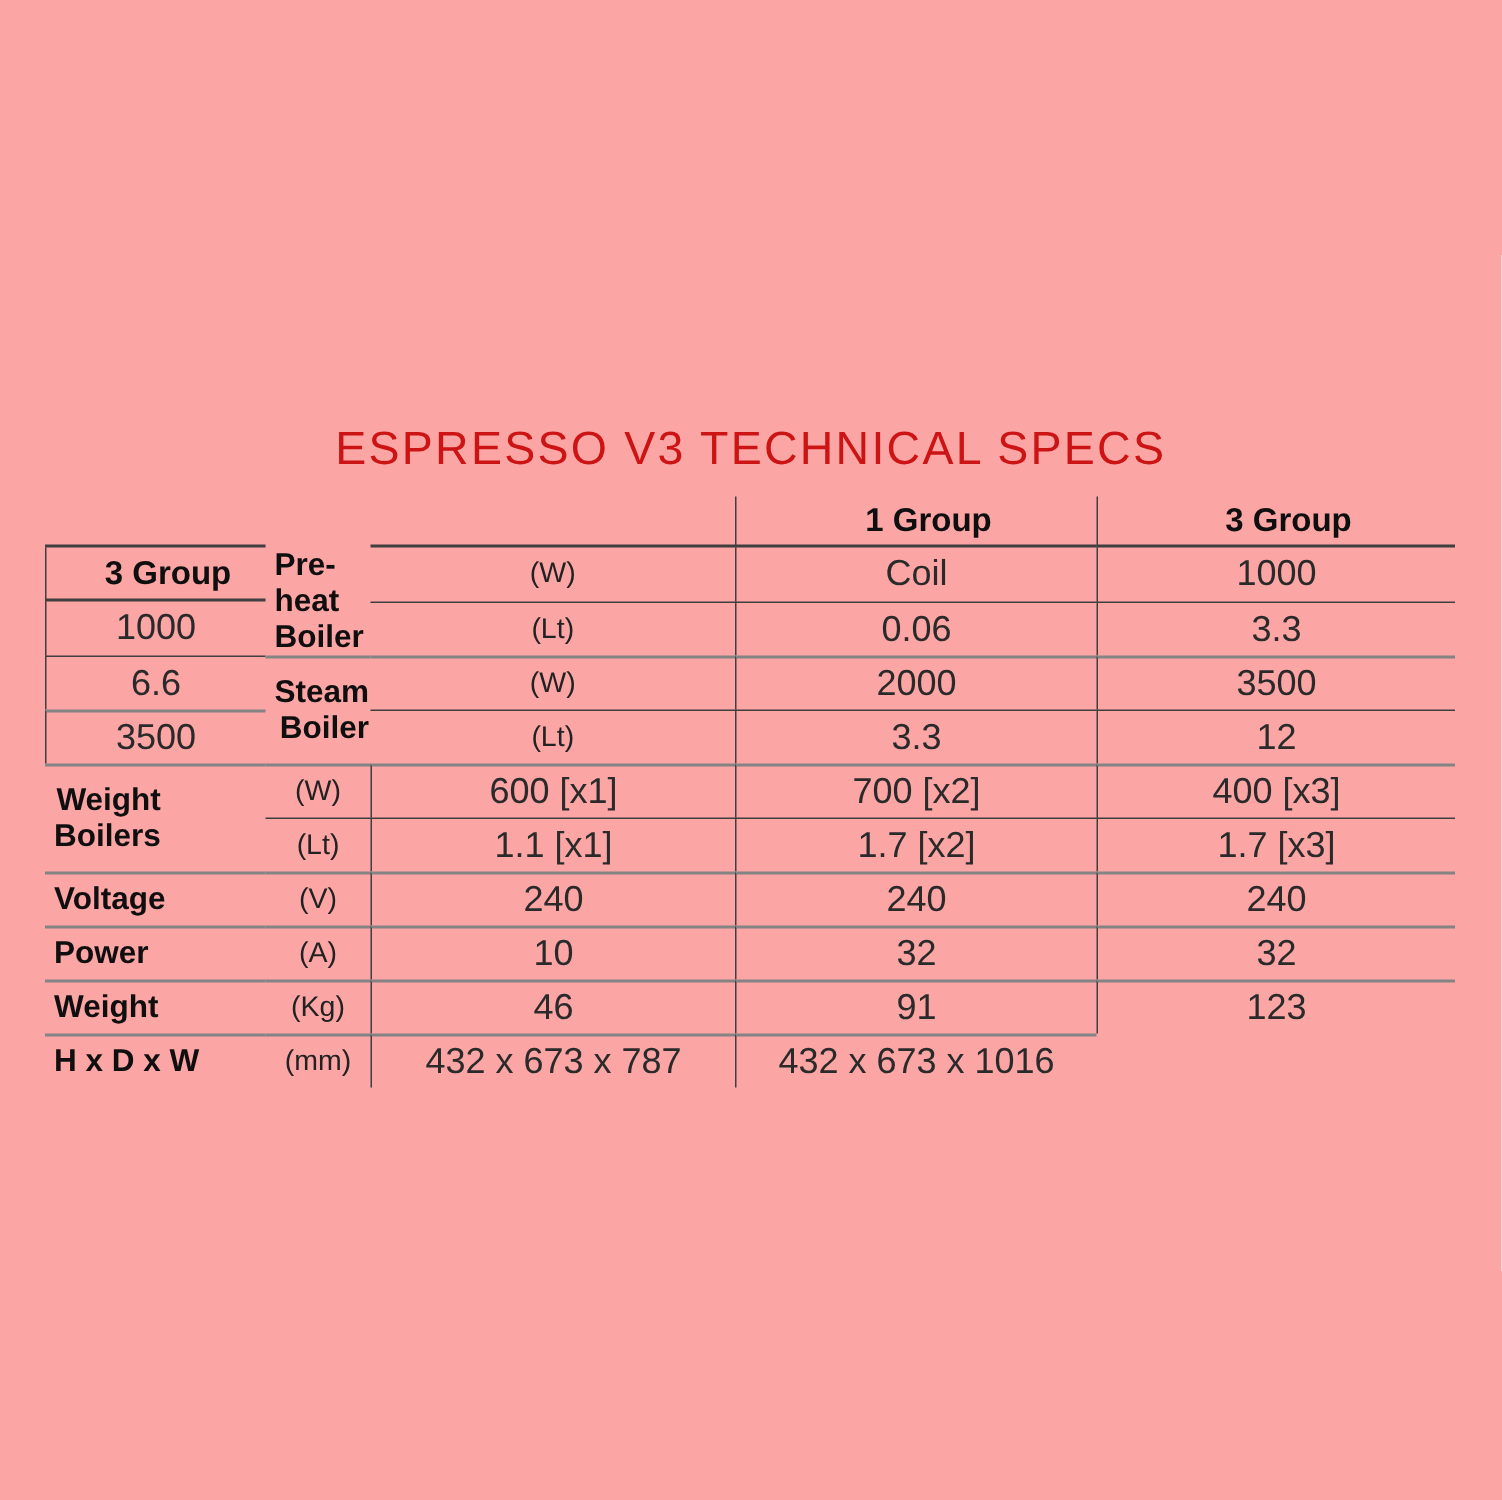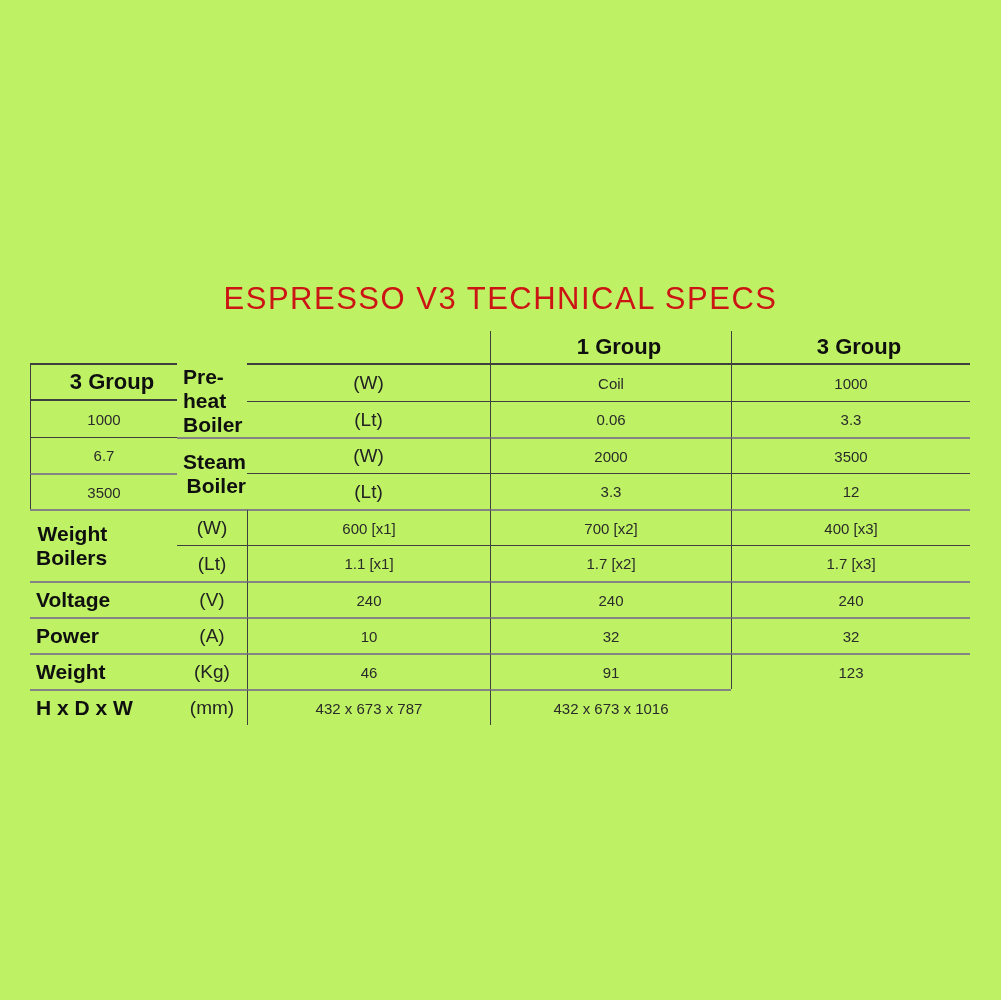--- a/index.html
+++ b/index.html
@@ -8,21 +8,21 @@
     background: #ffffff;
     width: 1001px;
     height: 1000px;
     font-family: "Liberation Sans", sans-serif;
     position: relative;
     overflow: hidden;
   }
   .page {
     position: absolute;
     inset: 0;
-    background: #bef264;
+    background: #fca5a5;
   }
   .title {
     position: absolute;
     top: 281px;
     left: 0;
     width: 100%;
     text-align: center;
     font-size: 31px;
     font-weight: 400;
     letter-spacing: 1.5px;
@@ -50,21 +50,21 @@
     justify-content: flex-start;
     padding-left: 6px;
     font-weight: bold;
     font-size: 21px;
     color: #0f0f0f;
     line-height: 24px;
     white-space: pre-line;
     text-align: left;
   }
   .un  { font-size: 19px; color: #222222; }
-  .va  { font-size: 15px; color: #2a2a2a; white-space: nowrap; }
+  .va  { font-size: 24px; color: #2a2a2a; white-space: nowrap; }
   .sp2 { grid-row: span 2; }
   .vl  { border-left: 1.5px solid #3f3f3f; }   
   .hb  { border-bottom: 2px solid #3f3f3f; }   
   .ts  { border-top: 1.5px solid #3f3f3f; }    
   .tg  { border-top: 2.5px solid #848484; text-align: right; }    
 </style>
 </head>
 <body>
 
 <div class="page">
@@ -82,21 +82,21 @@
 
     <div class="c lab sp2">Pre-heat
 Boiler</div>
     <div class="c un">(W)</div>
     <div class="c va vl">Coil</div>
     <div class="c va vl">1000</div>
     <div class="c va vl">1000</div>
     <div class="c un ts">(Lt)</div>
     <div class="c va vl ts">0.06</div>
     <div class="c va vl ts">3.3</div>
-    <div class="c va vl ts">6.7</div>
+    <div class="c va vl ts">6.6</div>
 
     <div class="c lab sp2 tg">Steam
 Boiler</div>
     <div class="c un tg">(W)</div>
     <div class="c va vl tg">2000</div>
     <div class="c va vl tg">3500</div>
     <div class="c va vl tg">3500</div>
     <div class="c un ts">(Lt)</div>
     <div class="c va vl ts">3.3</div>
     <div class="c va vl ts">12</div>

